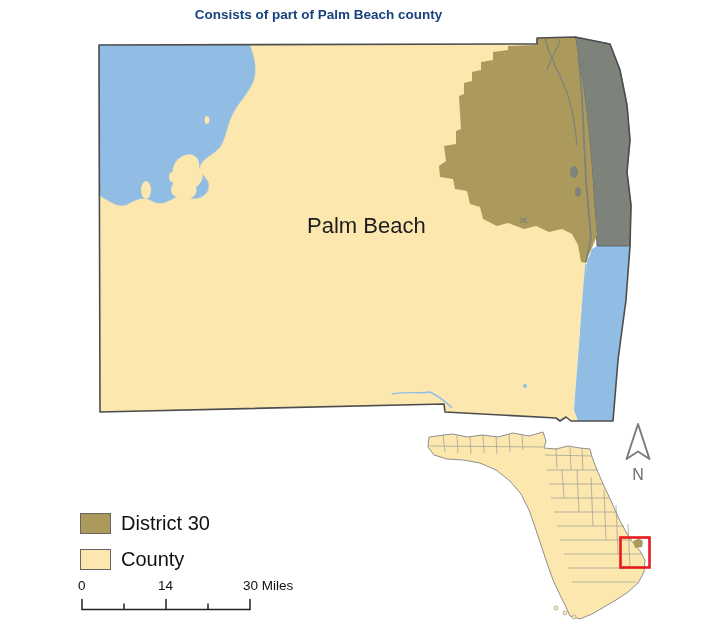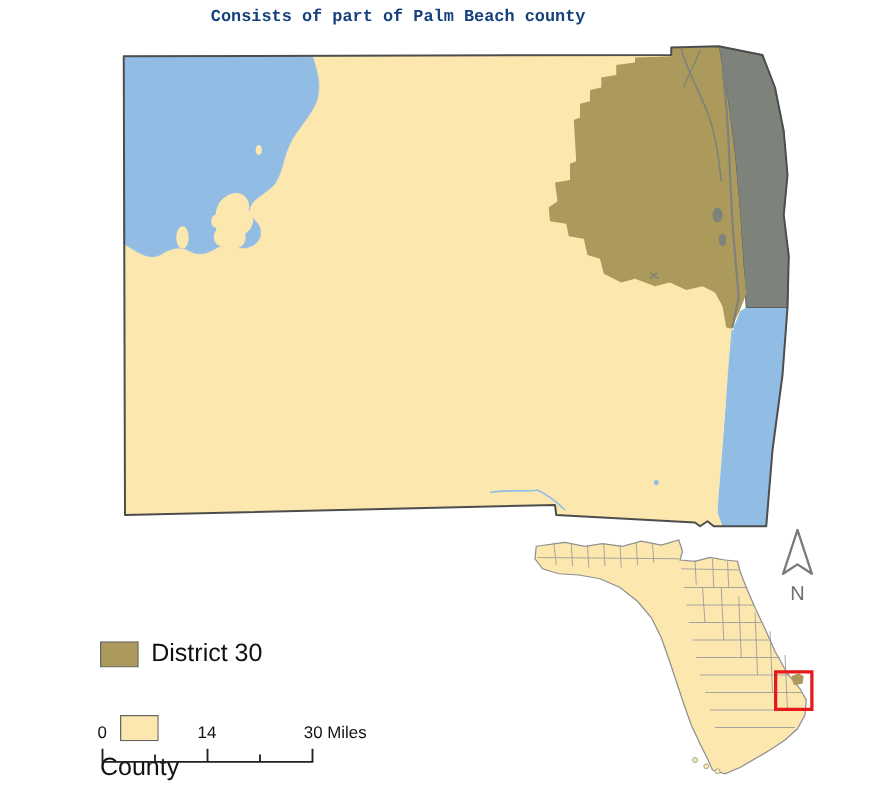--- a/index.html
+++ b/index.html
@@ -1,24 +1,24 @@
 <!DOCTYPE html>
 <html><head>
 <meta charset="utf-8">
 <style>
   html,body{margin:0;padding:0;background:#fff;}
   .page{position:relative;width:714px;height:632px;background:#fff;overflow:hidden;
         font-family:"Liberation Sans",sans-serif;}
   .map-title{position:absolute;top:7px;left:0;width:637px;text-align:center;
-        font-size:13.5px;font-weight:bold;color:#17417D;font-family:Liberation Mono, monospace;}
+        font-size:13.5px;font-weight:bold;color:#17417D;}
   .map-canvas{position:absolute;left:0;top:0;}
   .county-label{position:absolute;left:307px;top:213px;font-size:22px;color:#1c1c1c;}
   .legend-row{position:absolute;left:80px;display:flex;align-items:center;gap:10px;}
   .legend-row.r1{top:512px;}
-  .legend-row.r2{top:572px;flex-direction:column;}
+  .legend-row.r2{top:548px;}
   .legend-label{font-size:20px;color:#111;}
   .scalebar{position:absolute;left:76px;top:578px;width:240px;height:36px;}
   .scalebar .num{position:absolute;top:0;font-size:13.5px;color:#111;}
   .scalebar .n0{left:2px;}
   .scalebar .n10{left:82px;}
   .scalebar .n20{left:167px;}
   .scalebar svg{position:absolute;left:0;top:20px;}
 </style>
 </head>
 <body>
@@ -102,20 +102,21 @@
 
       <rect fill="none" stroke-width="2.6" x="620.5" y="537.5" width="29" height="30" stroke="#E8191C"></rect>
     </g>
 
     <g>
       <path fill="#ffffff" stroke="#7a7a7a" stroke-width="1.9" stroke-linejoin="round" d="M 638,424 L 649.5,459 L 638,451.5 L 626.5,459 Z"></path>
       <text x="638" y="480" text-anchor="middle" font-family="Liberation Sans, sans-serif" font-size="16" fill="#6e6e6e">N</text>
     </g>
   </svg>
 
+  <div class="county-label">Palm Beach</div>
 
   <div class="legend-row r1">
     <svg width="31" height="21">
       <rect x="0.5" y="0.5" width="30" height="20" stroke="#666" stroke-width="1" fill="#AC9A5C"></rect>
     </svg>
     <span class="legend-label">District 30</span>
   </div>
   <div class="legend-row r2">
     <svg width="31" height="21">
       <rect x="0.5" y="0.5" width="30" height="20" stroke="#666" stroke-width="1" fill="#FCE8AE"></rect>

